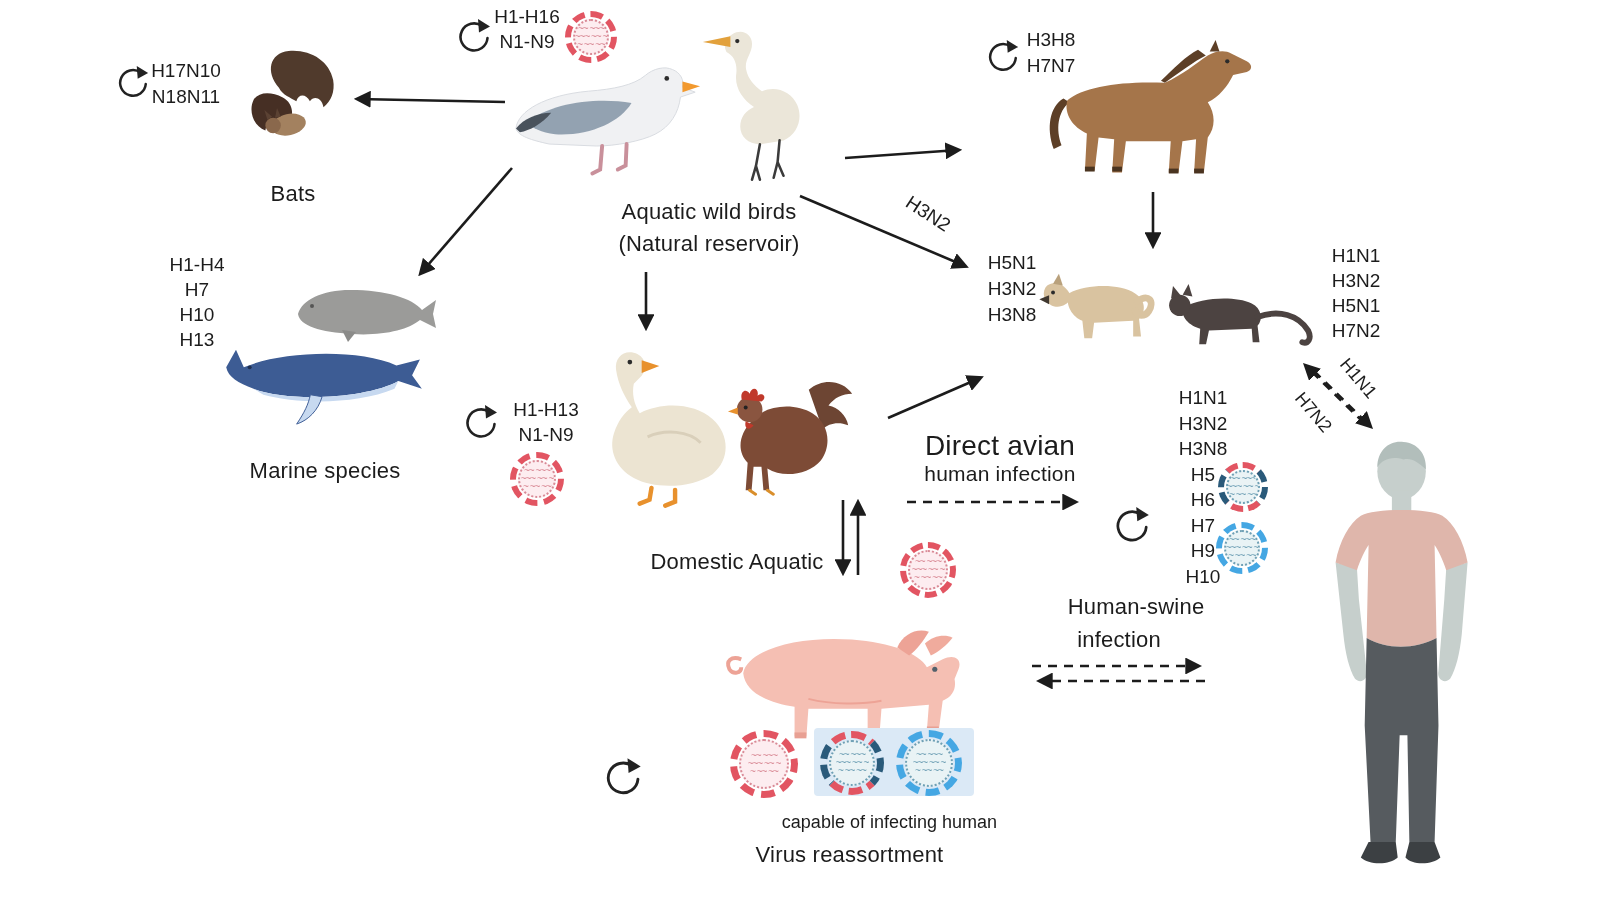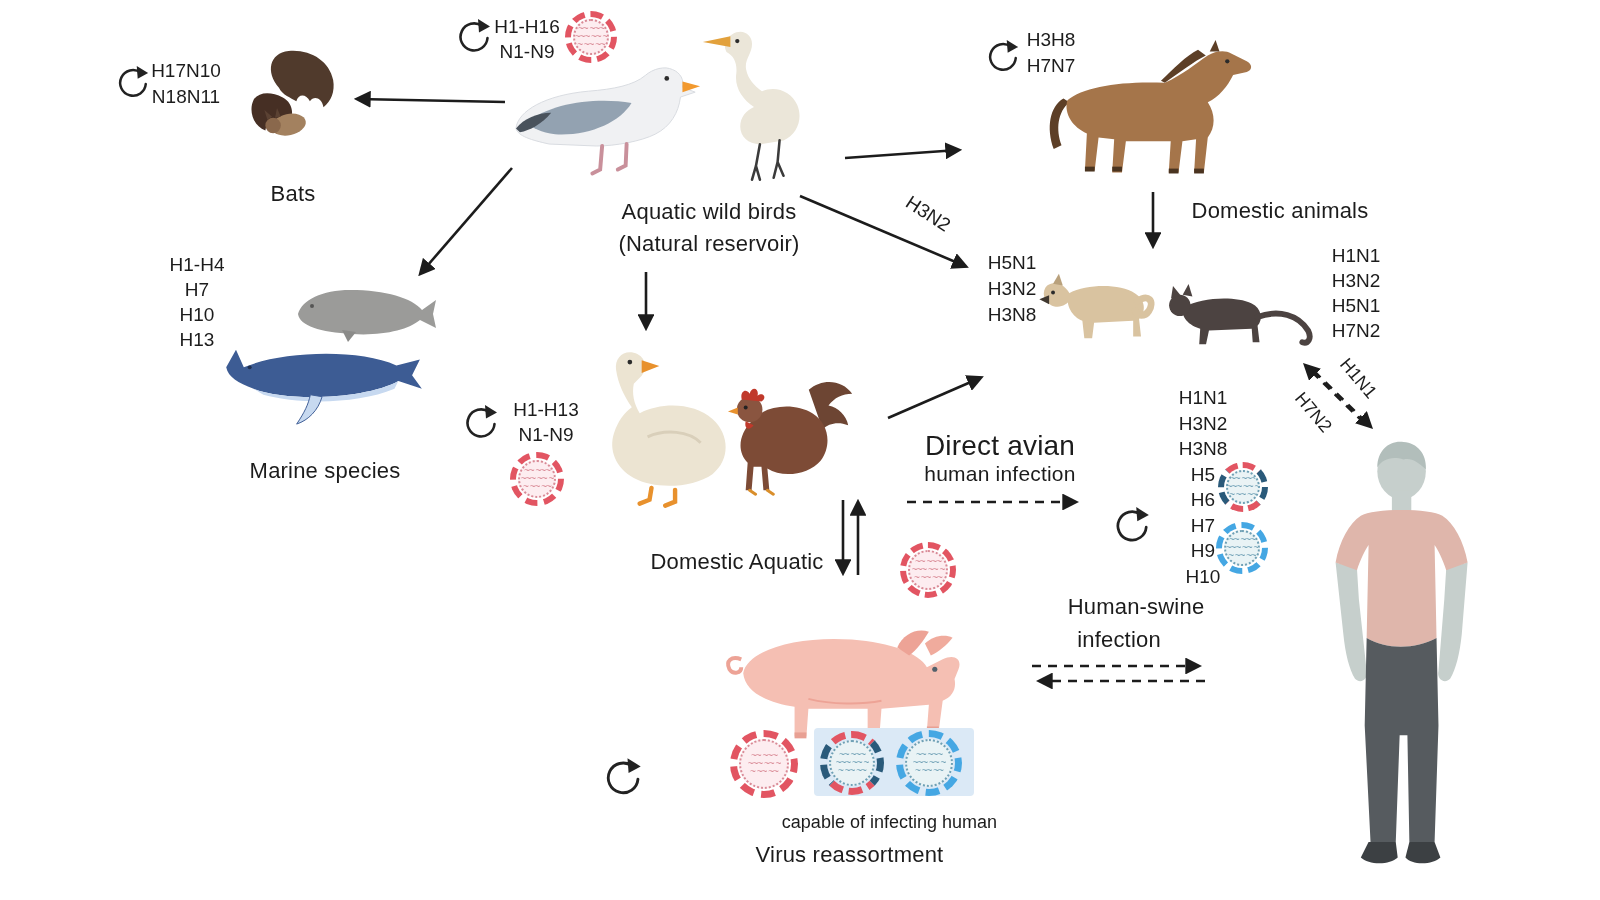--- a/index.html
+++ b/index.html
@@ -83,21 +83,21 @@
     </svg>
   </div>
   <div class="nlabel" style="left:243px;top:181px;width:100px">Bats</div>
 
   <div class="cycle" style="left:453px;top:17px;width:40px;height:40px">
     <svg viewBox="0 0 40 40">
         <path d="M29 9 A13.5 13.5 0 1 0 34.5 21" fill="none" stroke="#222" stroke-width="2.6" stroke-linecap="round"></path>
         <polygon points="25,2 37,9.5 26,15.5" fill="#222"></polygon>
       </svg>
   </div>
-  <div class="strains" style="left:486px;top:14px;width:82px;line-height:25px">
+  <div class="strains" style="left:486px;top:4px;width:82px;line-height:25px">
     <div>H1-H16</div>
     <div>N1-N9</div>
   </div>
   <div class="virus red" style="left:565px;top:11px;width:52px;height:52px">
       <div class="core"></div>
     </div>
 
   <div class="illus" style="left:496px;top:52px;width:225px;height:142px">
     <svg viewBox="0 0 225 145">
       <path d="M18 78 C20 60 48 44 92 40 C118 38 138 34 150 24 C158 17 170 14 178 18 C186 21 190 29 188 36 L201 41 L186 46 C184 62 176 76 160 84 C146 91 120 96 100 96 L52 94 C34 90 20 86 18 78 Z" fill="#f0f1f3" stroke="#d8dbe0" stroke-width="1"></path>
@@ -137,21 +137,20 @@
       <path d="M40 66 C56 52 96 46 140 48 C158 40 172 28 184 20 C192 15 202 14 208 18 L224 26 C230 29 230 35 224 37 L210 40 C204 52 196 62 184 68 C192 80 192 94 184 104 L180 140 L170 140 L172 106 L158 108 L154 140 L144 140 L146 108 L100 108 L96 140 L86 140 L88 106 L72 104 L68 138 L58 138 L60 100 C46 94 36 80 40 66 Z" fill="#a5754a"></path>
       <path d="M140 48 C154 38 170 26 182 20 L174 14 C162 20 148 34 136 46 Z" fill="#5d3f27"></path>
       <circle cx="204" cy="26" r="2.2" fill="#2b2b2b"></circle>
       <polygon points="186,16 192,4 196,16" fill="#5d3f27"></polygon>
       <rect x="170" y="136" width="10" height="5" fill="#4a3420"></rect>
         <rect x="144" y="136" width="10" height="5" fill="#4a3420"></rect>
       <rect x="86" y="134" width="10" height="5" fill="#4a3420"></rect>
         <rect x="58" y="134" width="10" height="5" fill="#4a3420"></rect>
     </svg>
   </div>
-  <div class="nlabel" style="left:1155px;top:198px;width:250px">Domestic animals</div>
 
   <div class="strains" style="left:972px;top:250px;width:80px;line-height:26px">
     <div>H5N1</div>
     <div>H3N2</div>
     <div>H3N8</div>
   </div>
   <div class="illus" style="left:1038px;top:268px;width:120px;height:86px">
     <svg viewBox="0 0 120 88">
       <path d="M30 26 C50 16 82 16 98 26 C108 32 110 44 102 52 L104 70 L96 70 L96 54 L56 56 L54 72 L46 72 L44 54 C34 50 26 38 30 26 Z" fill="#d9c3a0"></path>
       <path d="M32 28 C26 16 16 12 8 18 C2 24 4 34 12 38 C20 42 28 38 32 32 Z" fill="#d9c3a0"></path>

